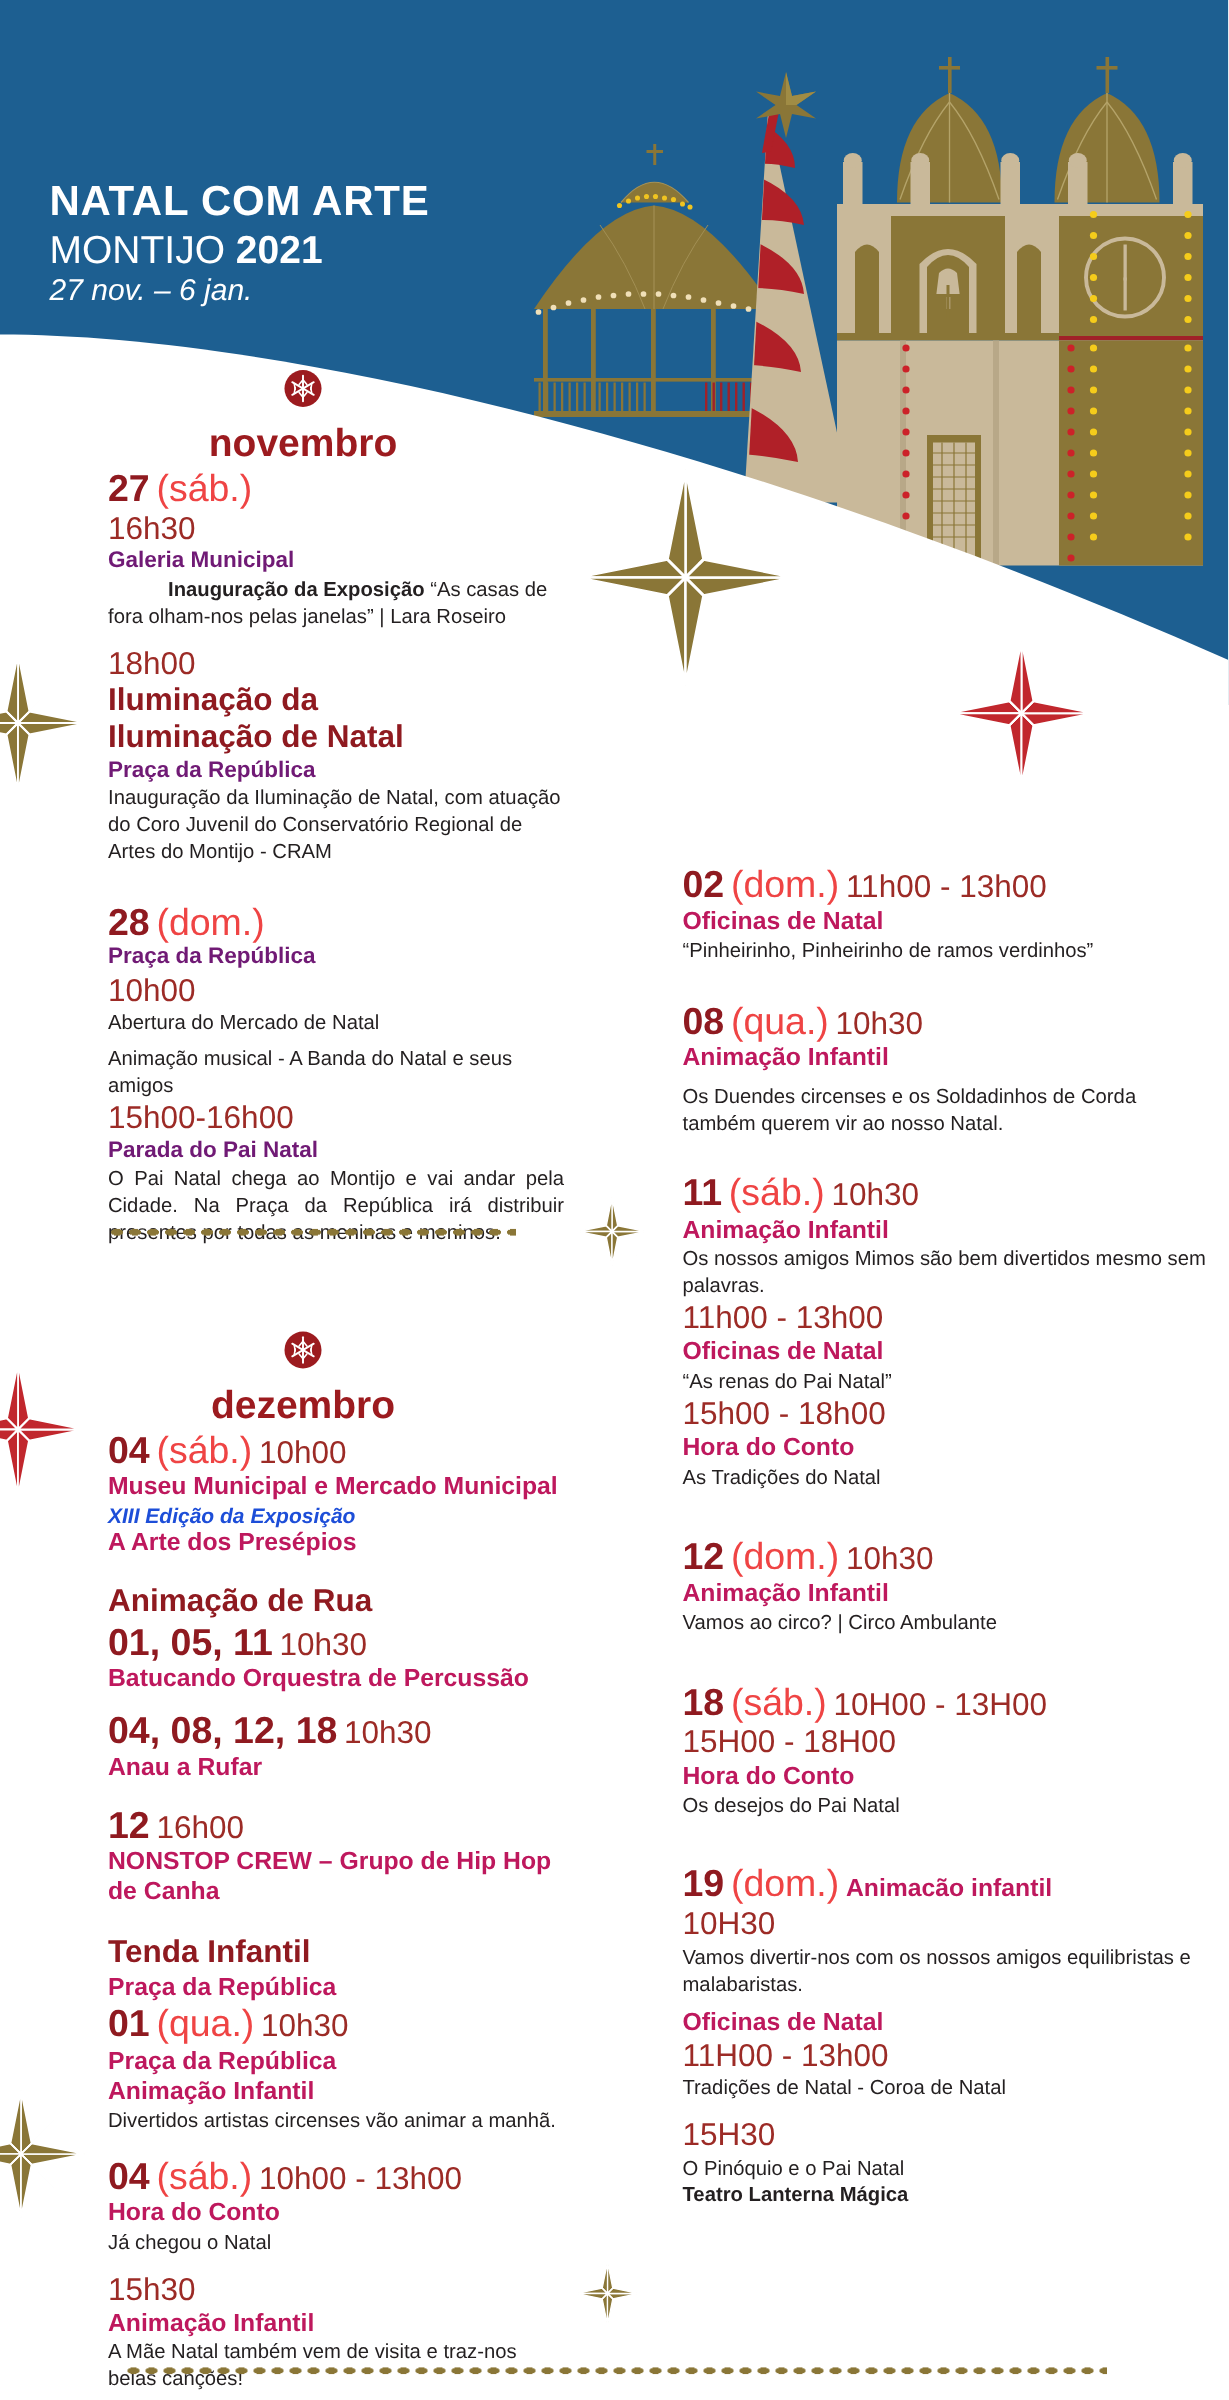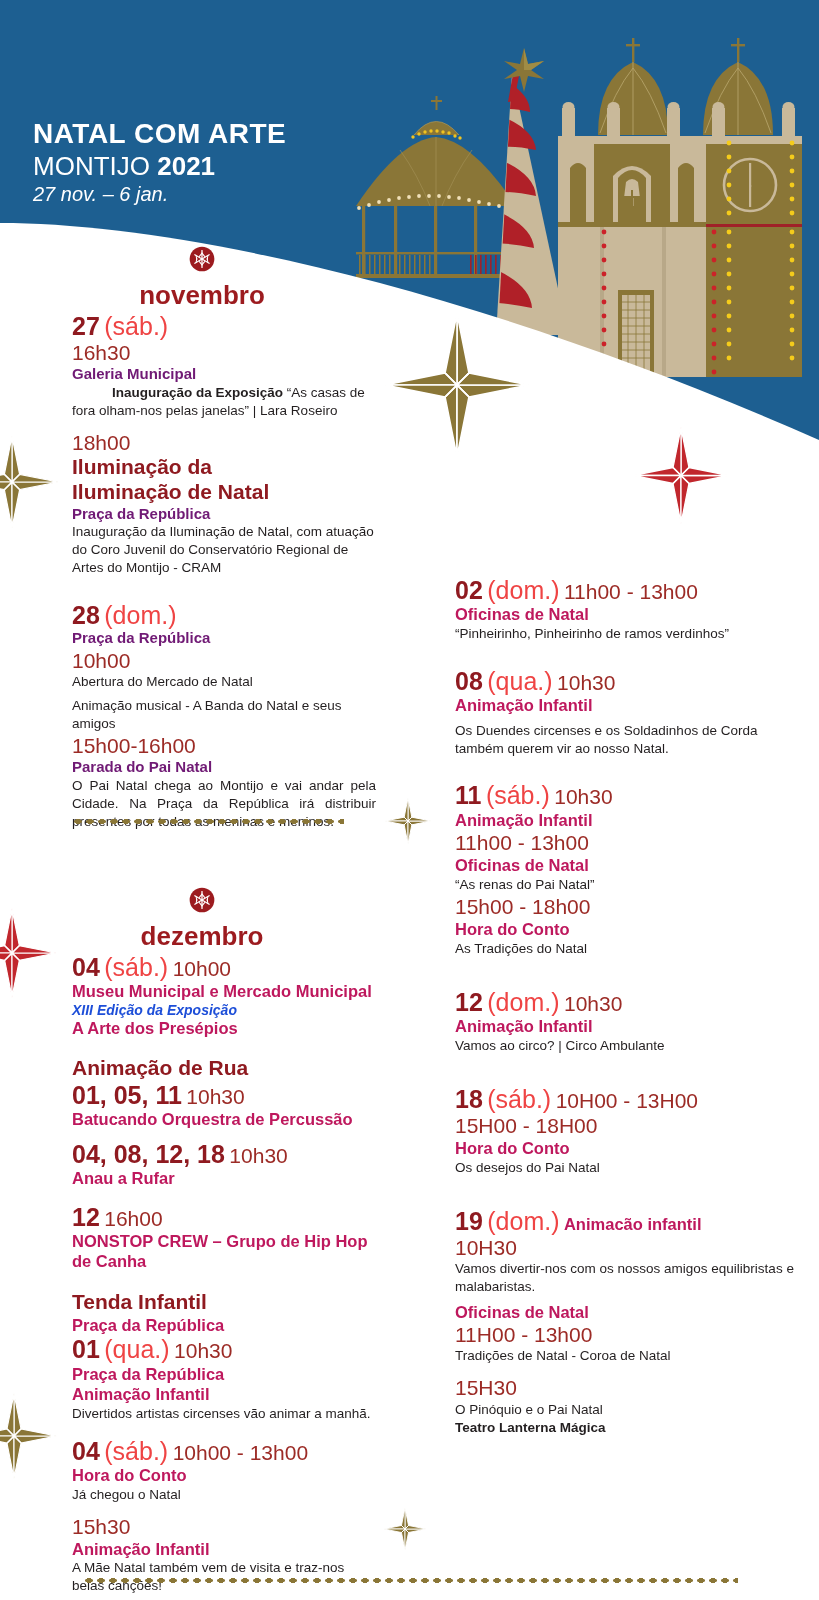--- a/index.html
+++ b/index.html
@@ -704,20 +704,21 @@
 
     <div class="sp24"></div>
 
     <div class="ev">
       <div>
         <span class="daybig">11</span>
         <span class="daylight">(sáb.)</span>
         <span class="time">10h30</span>
       </div>
       <div class="place-lg">Animação Infantil</div>
+      <div class="desc">Os nossos amigos Mimos são bem divertidos mesmo sem palavras.</div>
       <div class="time-blk">11h00 - 13h00</div>
       <div class="place-lg">Oficinas de Natal</div>
       <div class="desc">“As renas do Pai Natal”</div>
       <div class="time-blk">15h00 - 18h00</div>
       <div class="place-lg">Hora do Conto</div>
       <div class="desc">As Tradições do Natal</div>
     </div>
 
     <div class="sp30"></div>
 

